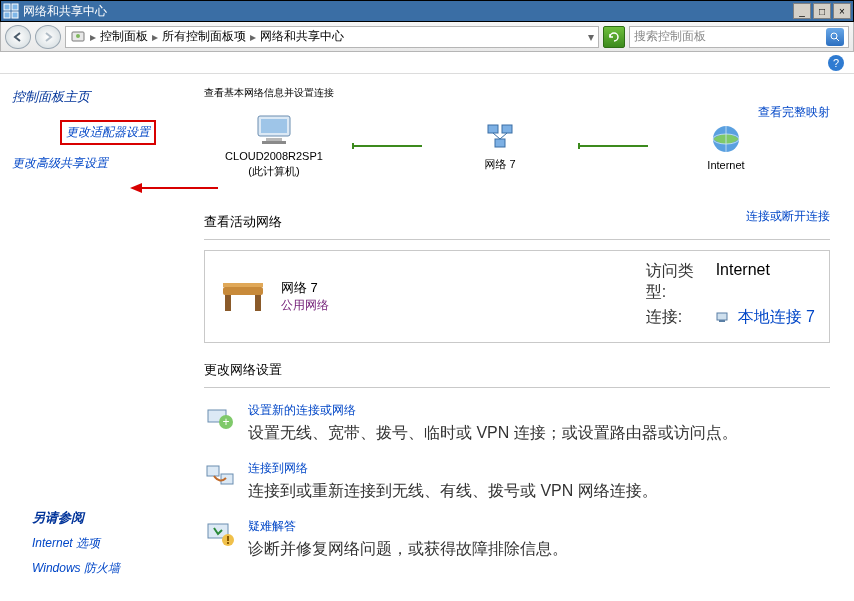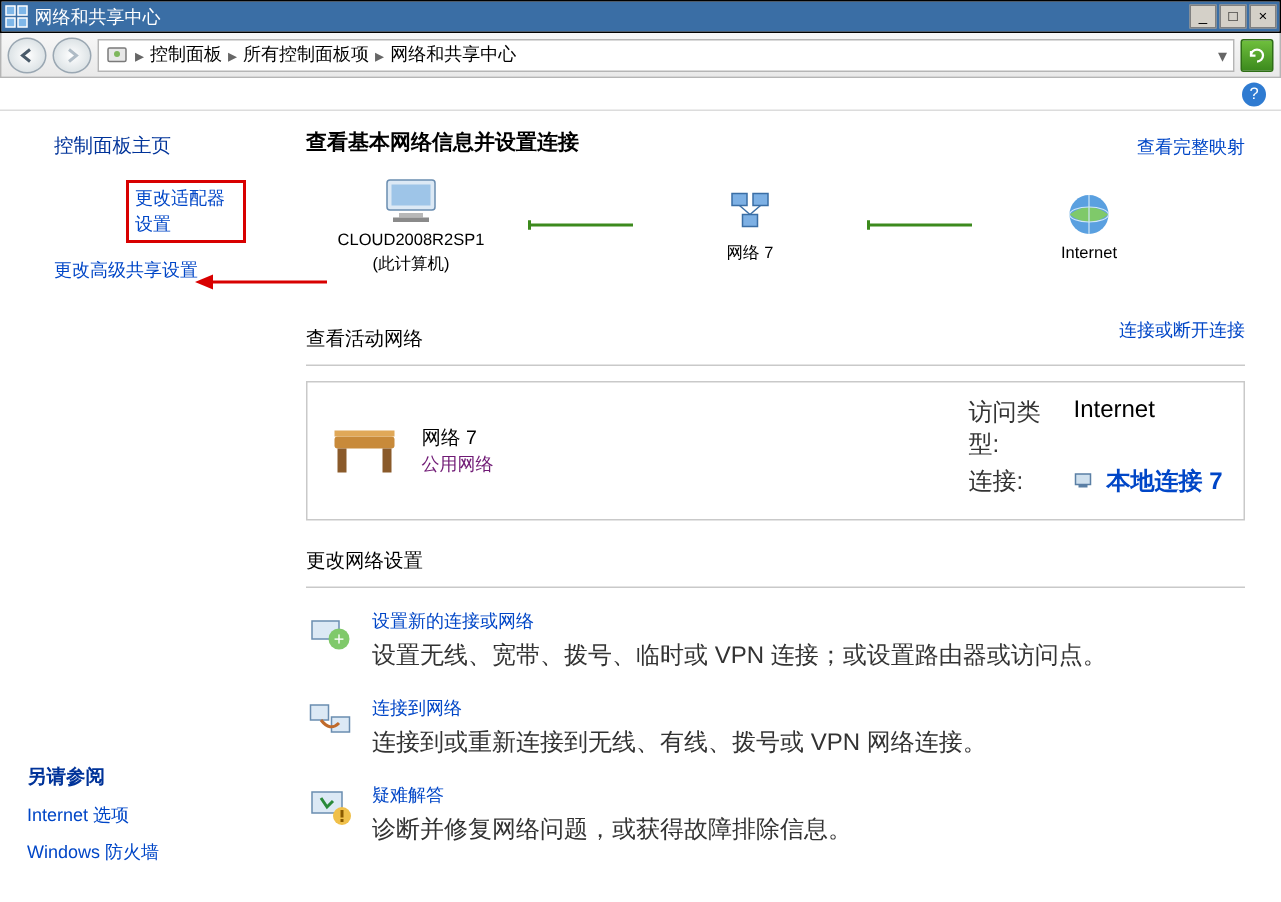--- a/index.html
+++ b/index.html
@@ -22,52 +22,52 @@
 .searchbox { width: 220px; height:22px; background:#fff; border:1px solid #b5b5b5; display:flex; align-items:center; padding:0 4px; }
 .searchbox span.ph { color:#8a8a8a; flex:1; }
 .searchbox .mag { width:18px; height:18px; background:linear-gradient(#6aa9e9,#2b6fc0); border-radius:3px; display:flex; align-items:center; justify-content:center; color:#fff; cursor:pointer; }
 
 
 .helprow { height: 22px; border-bottom:1px solid #dcdcdc; display:flex; align-items:center; justify-content:flex-end; padding-right:10px; }
 .help-icon { width:16px; height:16px; border-radius:50%; background:#2f7bd1; color:#fff; display:flex; align-items:center; justify-content:center; font-size:11px; cursor:pointer; }
 
 
 .body { display:flex; height: calc(601px - 22px - 30px - 22px); }
-.sidebar { width: 200px; padding: 14px 36px; }
+.sidebar { width: 200px; padding: 14px 12px; font-style: italic; }
 .sidebar .heading { color:#003399; font-size:13px; margin-bottom:14px; }
 .sidebar a.sidelink { display:block; color:#0046c7; font-size:12px; margin-bottom:10px; text-decoration:none; cursor:pointer; }
 .highlight { border:2px solid #d80000; padding:2px 4px; display:inline-block;margin-left:48px; }
 
-.seealso { position:absolute; bottom:16px; left:18px; }
+.seealso { position:absolute; bottom:16px; left:32px; }
 .seealso .heading { font-weight:bold; color:#003399; margin-bottom:8px; }
 .seealso a { display:block; color:#0046c7; font-size:12px; margin-bottom:8px; text-decoration:none; cursor:pointer; }
 
 .main { flex:1; padding: 12px 24px 12px 4px; position:relative; }
-.main h2 { font-size:14px; font-weight:bold; margin-bottom:12px; }
+.main h2 { font-size:10px; font-weight:normal; margin-bottom:12px; }
 
 .netmap { display:flex; align-items:center; gap:8px; margin-bottom:4px; }
 .netmap .node { display:flex; flex-direction:column; align-items:center; width:140px; }
 .netmap .node .label { font-size:11px; text-align:center; margin-top:2px; }
 .netmap .line { height:2px; width:70px; background:#3c8a1d; position:relative; }
 .netmap .line::before, .netmap .line::after { content:''; position:absolute; width:2px; height:6px; background:#3c8a1d; top:-2px; }
-.maplink { position:absolute; right:24px; top:16px; color:#0046c7; font-size:12px; cursor:pointer; }
+.maplink { position:absolute; right:24px; top:30px; color:#0046c7; font-size:12px; cursor:pointer; }
 
 .section-title { font-size:13px; margin:20px 0 8px; }
 .divider { height:1px; background:#c9c9c9; margin:0 0 10px; }
 .section-row { display:flex; align-items:center; justify-content:space-between; }
 .change-link { color:#0046c7; font-size:12px; cursor:pointer; }
 
 .netbox { border:1px solid #c9c9c9; padding:10px 14px; display:flex; gap:14px; align-items:center; margin-top:6px; }
 .netbox .bench-icon { width:48px; height:40px; }
 .netbox .netinfo .name { font-size:13px; }
 .netbox .netinfo .type { color:#701a75; font-size:12px;text-align:center; }
 .netbox .access { margin-left:auto; font-size:16px; }
 .netbox .access .row { display:flex; gap:10px; margin-bottom:4px; }
 .netbox .access .k { color:#333; width:60px; }
-.netbox .access a { color:#0046c7; cursor:pointer; text-decoration:none;font-weight:bold; }
+.netbox .access a { color:#0046c7; cursor:pointer; text-decoration:none; }
 
 .tasks { margin-top:14px; }
 .task { display:flex; gap:12px; margin-bottom:16px; }
 .task .ticon { width:32px; height:32px; flex-shrink:0; }
 .task .tbody .tlink { color:#0046c7; font-size:12px; cursor:pointer; display:block; margin-bottom:4px; }
 .task .tbody .tdesc { color:#333; font-size:16px; }
 
 svg { display:block; }
 .annotation-arrow { position:absolute; left:130px; top:104px; pointer-events:none; }
 </style>
@@ -117,20 +117,29 @@
     <span>网络和共享中心</span>
     <span style="flex:1"></span>
     <span style="color:#666;">▾</span>
   </div>
   <div class="go-btn">
       <svg width="12" height="12">
         <path d="M2 6 A4 4 0 1 1 6 10" stroke="#fff" fill="none" stroke-width="1.5"></path>
         <path d="M2 3 L2 6 L5 6" stroke="#fff" fill="none" stroke-width="1.5"></path>
       </svg>
     </div>
+  <div class="searchbox">
+    <span class="ph">搜索控制面板</span>
+    <span class="mag">
+        <svg width="10" height="10">
+          <circle cx="4" cy="4" r="3" stroke="#fff" fill="none"></circle>
+          <line x1="6" y1="6" x2="9" y2="9" stroke="#fff"></line>
+        </svg>
+      </span>
+  </div>
 </div>
 
 <div class="helprow">
   <div class="help-icon">?</div>
 </div>
 
 <div class="body" style="position:relative;">
 
   <div class="sidebar">
     <div class="heading">控制面板主页</div>

